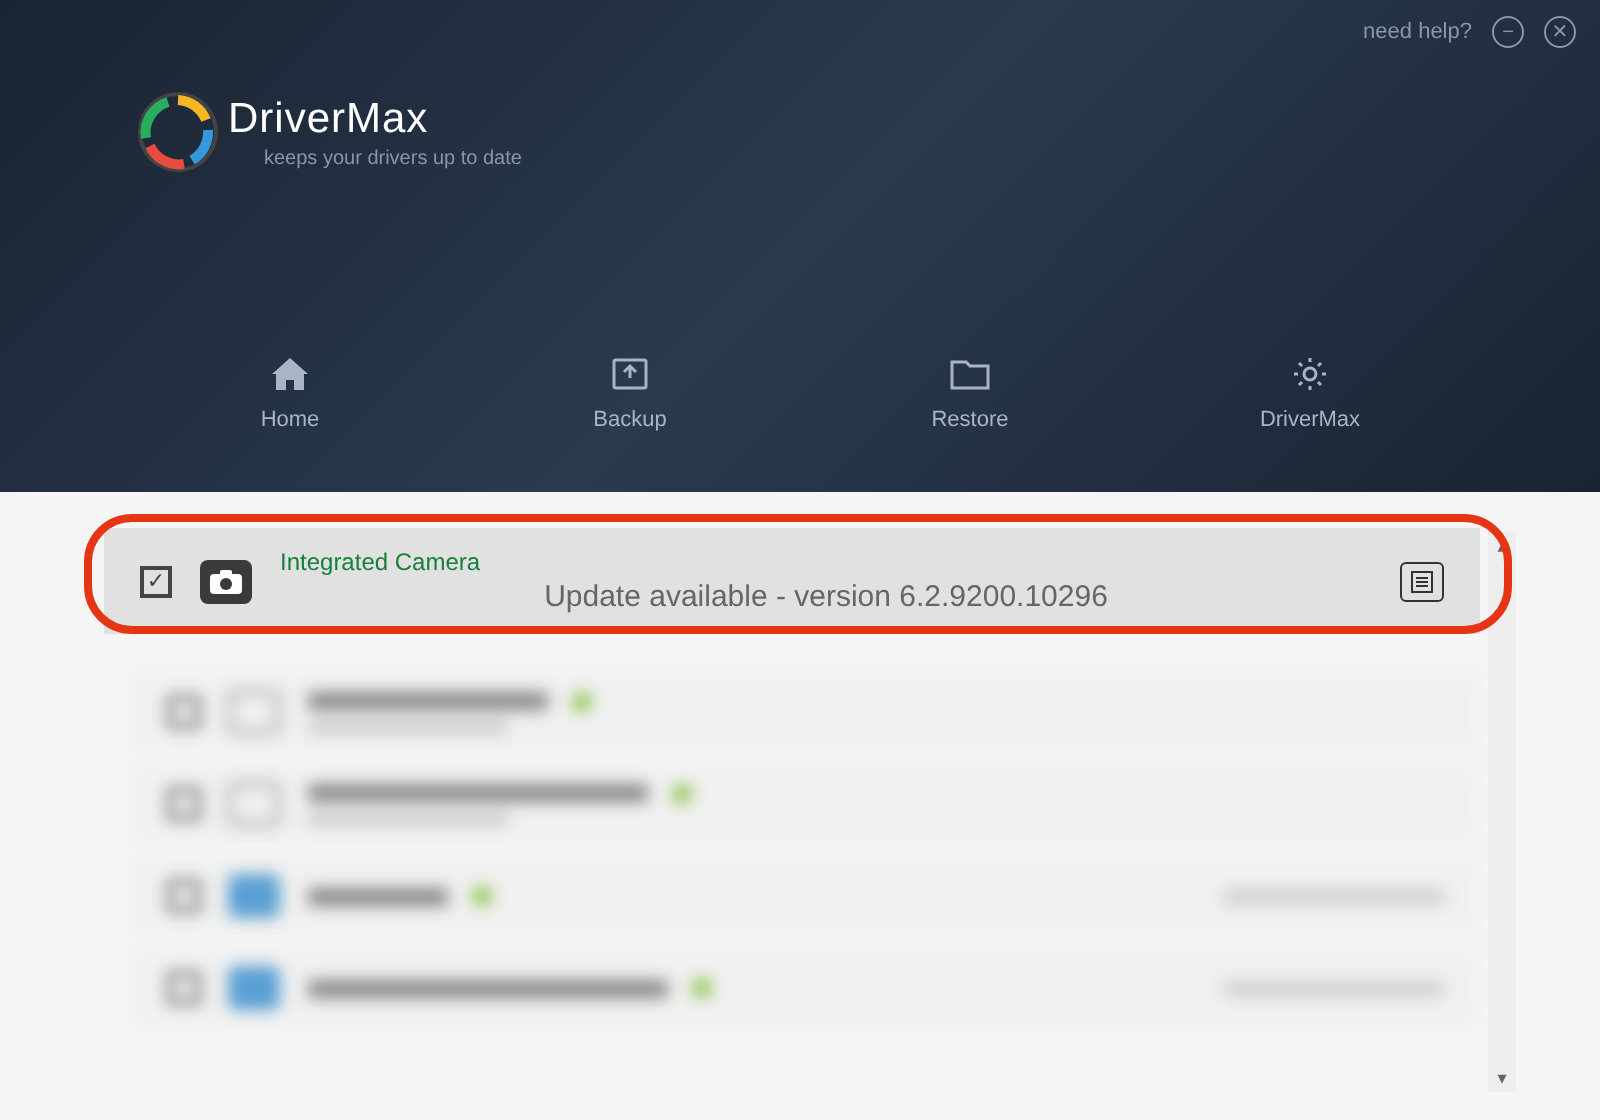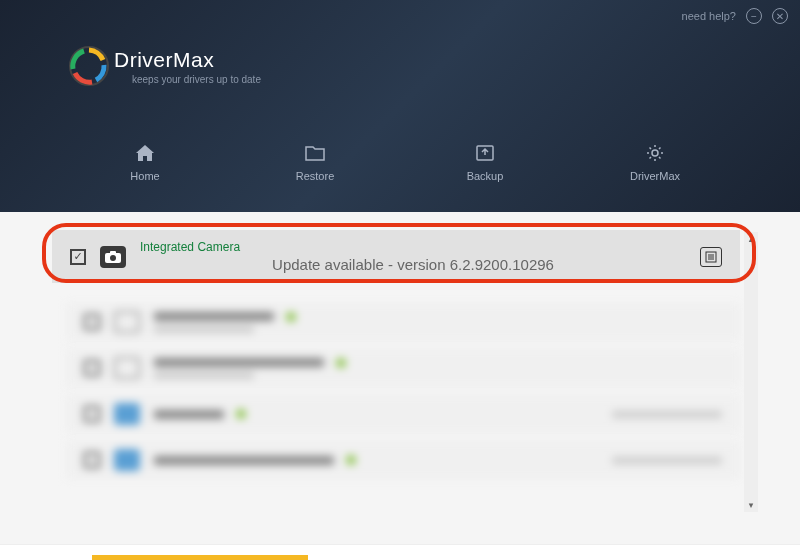--- a/index.html
+++ b/index.html
@@ -1,20 +1,20 @@
 <!DOCTYPE html>
 <html><head>
 <meta charset="utf-8">
 <style>
 * { margin: 0; padding: 0; box-sizing: border-box; font-family: Arial, sans-serif; }
 body { width: 800px; height: 560px; background: #fff; overflow: hidden; position: relative; }
 
 .header-bg {
   width: 100%;
-  height: 212px;
+  height: 246px;
   background: linear-gradient(135deg, #1a2332 0%, #2a3a4f 50%, #1a2332 100%);
   position: relative;
 }
 
 .top-bar {
   position: absolute;
   top: 8px;
   right: 12px;
   display: flex;
   align-items: center;
@@ -223,37 +223,37 @@
         <svg width="18" height="16" viewBox="0 0 18 16">
             <path d="M9 0 L0 8 L2 8 L2 16 L7 16 L7 11 L11 11 L11 16 L16 16 L16 8 L18 8 Z" fill="#aab4c4"></path>
           </svg>
       </div>
       <div class="tab-label">
           <span>Home</span>
         </div>
     </div>
     <div class="tab">
       <div class="tab-icon">
-        <svg width="20" height="16" viewBox="0 0 20 16">
-            <path d="M1 5 L1 2 L8 2 L10 4 L19 4 L19 15 L1 15 Z" fill="none" stroke="#aab4c4" stroke-width="1.5"></path>
-          </svg>
-      </div>
-      <div class="tab-label">
-          <span>Restore</span>
-        </div>
-    </div>
-    <div class="tab">
-      <div class="tab-icon">
         <svg width="18" height="16" viewBox="0 0 18 16">
             <rect x="1" y="1" width="16" height="14" rx="1" fill="none" stroke="#aab4c4" stroke-width="1.5"></rect>
             <path d="M9 4 L9 10 M6 7 L9 4 L12 7" fill="none" stroke="#aab4c4" stroke-width="1.5"></path>
           </svg>
       </div>
       <div class="tab-label">
           <span>Backup</span>
+        </div>
+    </div>
+    <div class="tab">
+      <div class="tab-icon">
+        <svg width="20" height="16" viewBox="0 0 20 16">
+            <path d="M1 5 L1 2 L8 2 L10 4 L19 4 L19 15 L1 15 Z" fill="none" stroke="#aab4c4" stroke-width="1.5"></path>
+          </svg>
+      </div>
+      <div class="tab-label">
+          <span>Restore</span>
         </div>
     </div>
     <div class="tab">
       <div class="tab-icon">
         <svg width="18" height="18" viewBox="0 0 18 18">
             <circle cx="9" cy="9" r="3" fill="none" stroke="#aab4c4" stroke-width="1.5"></circle>
             <path d="M9 1 L9 3 M9 15 L9 17 M1 9 L3 9 M15 9 L17 9 M3.5 3.5 L5 5 M13 13 L14.5 14.5 M3.5 14.5 L5 13 M13 5 L14.5 3.5" stroke="#aab4c4" stroke-width="1.5"></path>
           </svg>
       </div>
       <div class="tab-label">

